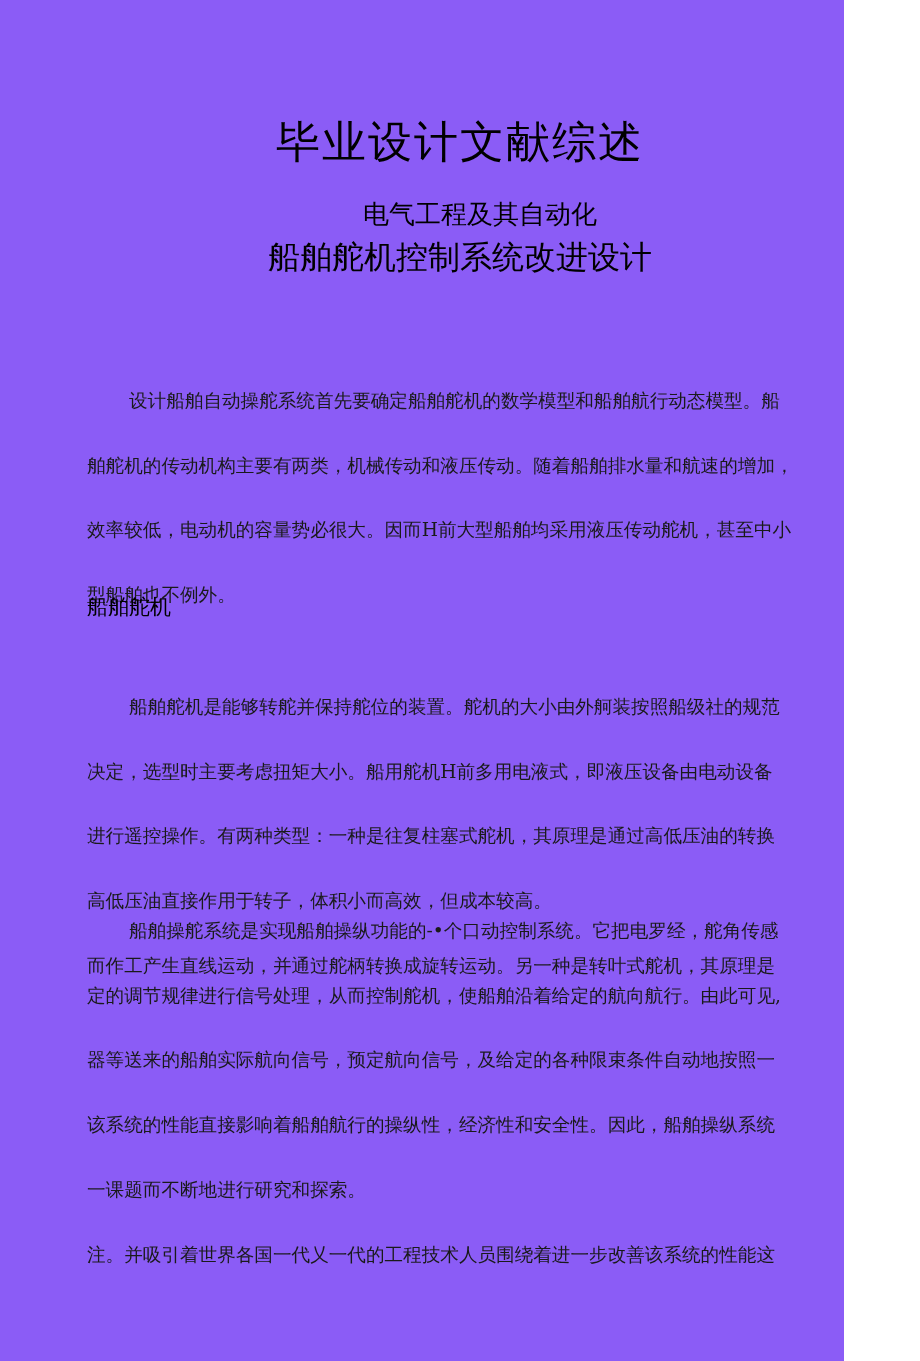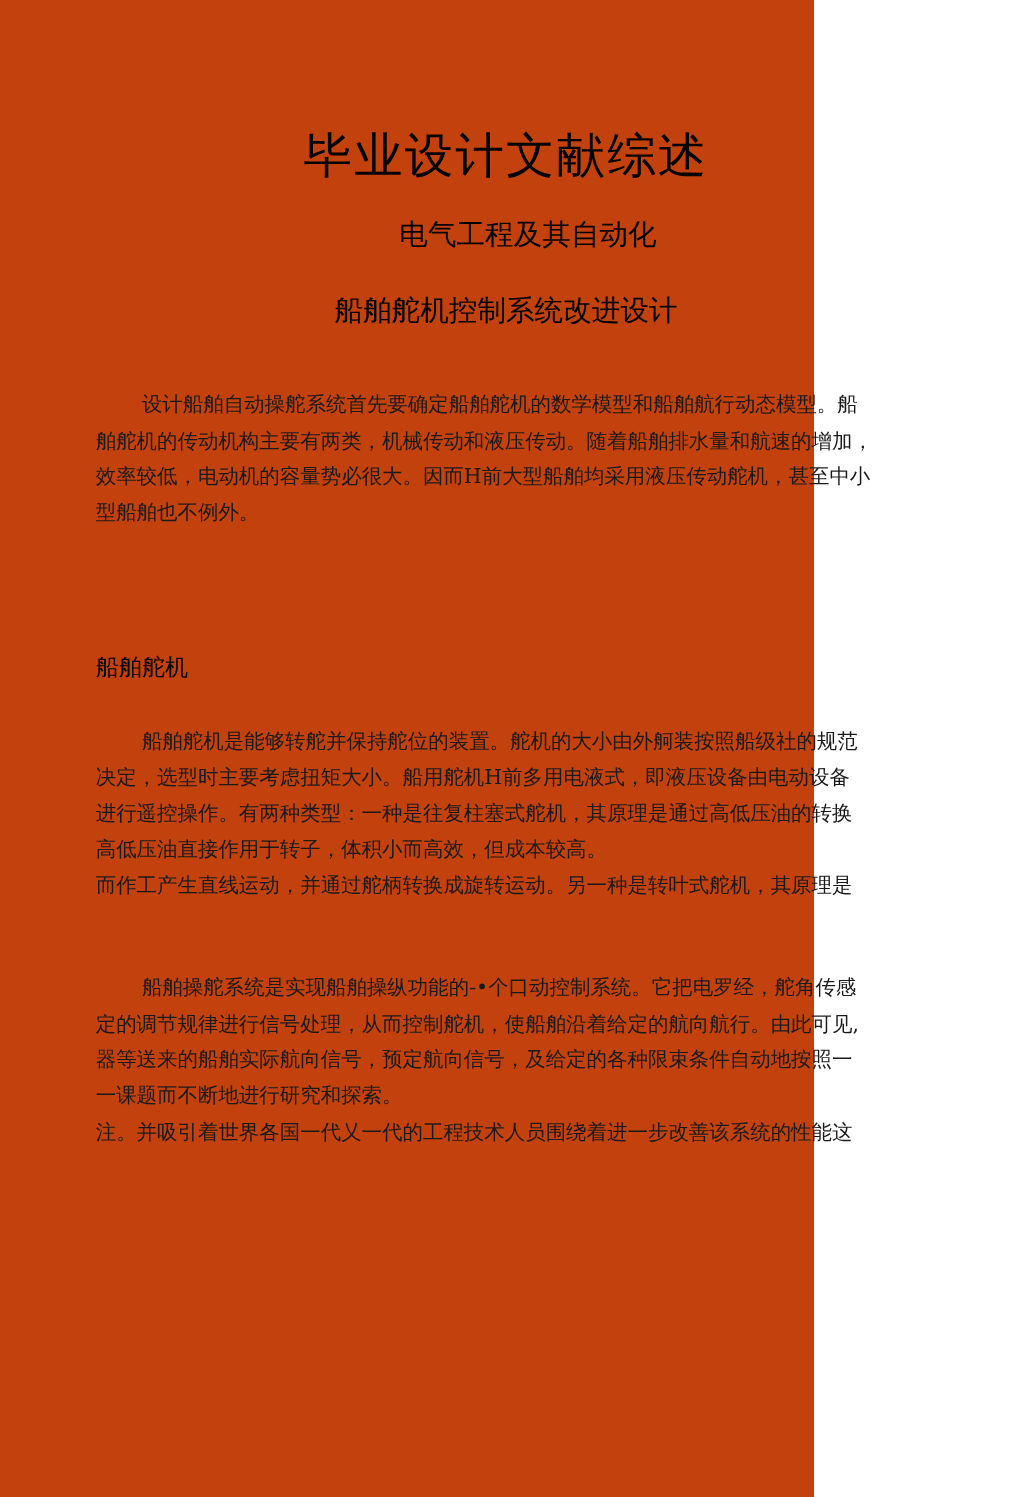--- a/index.html
+++ b/index.html
@@ -1,40 +1,40 @@
 <!DOCTYPE html>
 <html><head>
 <meta charset="utf-8">
 <style>
   html, body { margin: 0; padding: 0; background: #ffffff; }
   body { width: 920px; height: 1361px; position: relative; overflow: hidden; color: #111111; }
-  .page { position: absolute; left: 0; top: 0; width: 740px; height: 1361px; background: #c2410c; }
+  .page { position: absolute; left: 0; top: 0; width: 844px; height: 1361px; background: #8b5cf6; }
   .title {
     position: absolute; left: 0; width: 920px; top: 112px; text-align: center;
     font-family: "DejaVu Sans", "Liberation Sans", sans-serif;
     font-size: 44px; line-height: 60px; letter-spacing: 2px; color: #000;
   }
   .subtitle {
     position: absolute; left: 0; width: 920px; text-align: center;
     font-family: "DejaVu Sans", "Liberation Sans", sans-serif;
     color: #000;
   }
   .sub1 { top: 194px; font-size: 26px; line-height: 40px; margin-left: 20px; }
-  .sub2 { top: 262px; font-size: 26px; line-height: 42px; }
+  .sub2 { top: 236px; font-size: 32px; line-height: 42px; }
   .heading {
     position: absolute; left: 87px; top: 590px;
     font-family: "DejaVu Sans", "Liberation Sans", sans-serif;
     font-size: 21px; line-height: 34px; color: #000;
   }
   .para {
     position: absolute; left: 87px; width: 760px;
     font-family: "DejaVu Serif", "Liberation Serif", serif;
     font-size: 18.6px; line-height: 32.7px; color: #1a1a1a;
   }
-  .para .line { display: block; white-space: nowrap; }
+  .para .line { display: block; white-space: nowrap; margin-top: 32px; }
   .para .line.indent { padding-left: 42px; }
   .p1 { top: 353px; }
   .p2 { top: 659px; }
   .p3 { top: 883px; }
 </style>
 </head>
 <body>
 
 <div class="page">
 
@@ -56,17 +56,18 @@
     <span class="line">决定，选型时主要考虑扭矩大小。船用舵机H前多用电液式，即液压设备由电动设备</span>
     <span class="line">进行遥控操作。有两种类型：一种是往复柱塞式舵机，其原理是通过高低压油的转换</span>
     <span class="line">高低压油直接作用于转子，体积小而高效，但成本较高。</span>
     <span class="line">而作工产生直线运动，并通过舵柄转换成旋转运动。另一种是转叶式舵机，其原理是</span>
   </div>
 
   <div class="para p3">
     <span class="line indent">船舶操舵系统是实现船舶操纵功能的-•个口动控制系统。它把电罗经，舵角传感</span>
     <span class="line">定的调节规律进行信号处理，从而控制舵机，使船舶沿着给定的航向航行。由此可见,</span>
     <span class="line">器等送来的船舶实际航向信号，预定航向信号，及给定的各种限束条件自动地按照一</span>
+    <span class="line">该系统的性能直接影响着船舶航行的操纵性，经济性和安全性。因此，船舶操纵系统</span>
     <span class="line">一课题而不断地进行研究和探索。</span>
     <span class="line">注。并吸引着世界各国一代乂一代的工程技术人员围绕着进一步改善该系统的性能这</span>
   </div>
 
 </div>
 
 </body></html>

